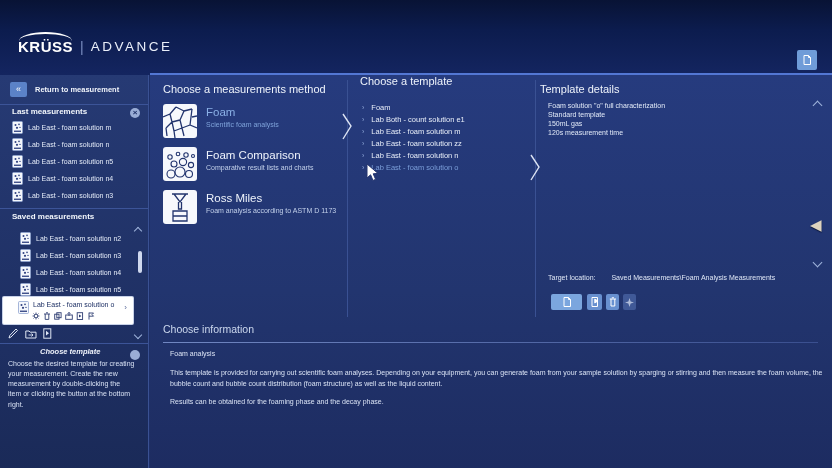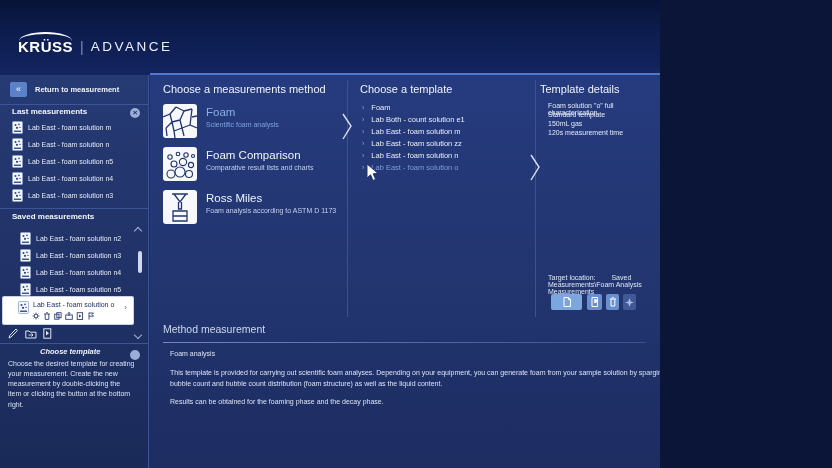--- a/index.html
+++ b/index.html
@@ -1,16 +1,16 @@
 <!DOCTYPE html>
 <html><head>
 <meta charset="utf-8">
 <style>
   html,body{margin:0;padding:0;background:#0a1538;}
-  .screen{position:relative;width:660px;height:468px;overflow:hidden;
+  .screen{position:relative;width:832px;height:468px;overflow:hidden;
     font-family:"Liberation Sans",sans-serif;background:#1e3069;-webkit-font-smoothing:antialiased;}
   
   .topbar{position:absolute;left:0;top:0;width:832px;height:75px;
     background:linear-gradient(180deg,#081335 0%,#0c1c4e 40%,#142560 100%);}
   .logo{position:absolute;left:18px;top:38px;display:flex;align-items:center;color:#fff;}
   .logo-kruss{position:relative;font-size:15px;font-weight:bold;letter-spacing:.5px;}
   .logo-kruss::before{content:"";position:absolute;left:1px;right:1px;top:-6px;height:7px;
     border-top:2px solid #fff;border-radius:50% 50% 0 0/100% 100% 0 0;}
   .logo-sep{margin:0 7px;color:#7c8fc2;font-weight:100;font-size:14px;}
   .logo-advance{font-size:13.5px;letter-spacing:2.5px;color:#e9eef9;font-weight:400;}
@@ -313,21 +313,21 @@
         <span class="method-title">Foam Comparison</span>
         <span class="method-sub">Comparative result lists and charts</span>
       </div>
     </div>
 
     <div class="vdiv" style="left:197px"></div>
     <svg class="connector" style="left:192px;top:38px" width="11" height="27">
       <polyline points="1,1 9,13 1,26" fill="none" stroke="#dce3f3" stroke-width="1.4"></polyline>
     </svg>
 
-    <div class="col-heading" style="left:210px;top:8px">Choose a template</div>
+    <div class="col-heading" style="left:210px;top:0">Choose a template</div>
 
     <div class="tpl-row" style="top:27px">
       <span class="exp">›</span>
       <span>Foam</span>
     </div>
     <div class="tpl-row" style="top:39px">
       <span class="exp">›</span>
       <span>Lab Both - count solution e1</span>
     </div>
     <div class="tpl-row" style="top:51px">
@@ -380,21 +380,21 @@
           <use href="#g-trash"></use>
         </svg>
     </div>
     <div class="btn disabled" style="left:473px;width:13px">
       <svg width="9" height="9">
           <use href="#g-star"></use>
         </svg>
     </div>
 
     <div class="mi-section">
-      <div class="mi-heading">Method measurement</div>
+      <div class="mi-heading">Choose information</div>
       <div class="mi-rule"></div>
       <div class="mi-name">Foam analysis</div>
       <div class="mi-p1">This template is provided for carrying out scientific foam analyses. Depending on your equipment, you can generate foam from your sample solution by sparging or stirring and then measure the foam volume, the bubble count and bubble count distribution (foam structure) as well as the liquid content.</div>
       <div class="mi-p2">Results can be obtained for the foaming phase and the decay phase.</div>
     </div>
   </div>
 
   <div class="edge-arrow">◀</div>
 
   <svg class="cursor" width="13" height="19">

